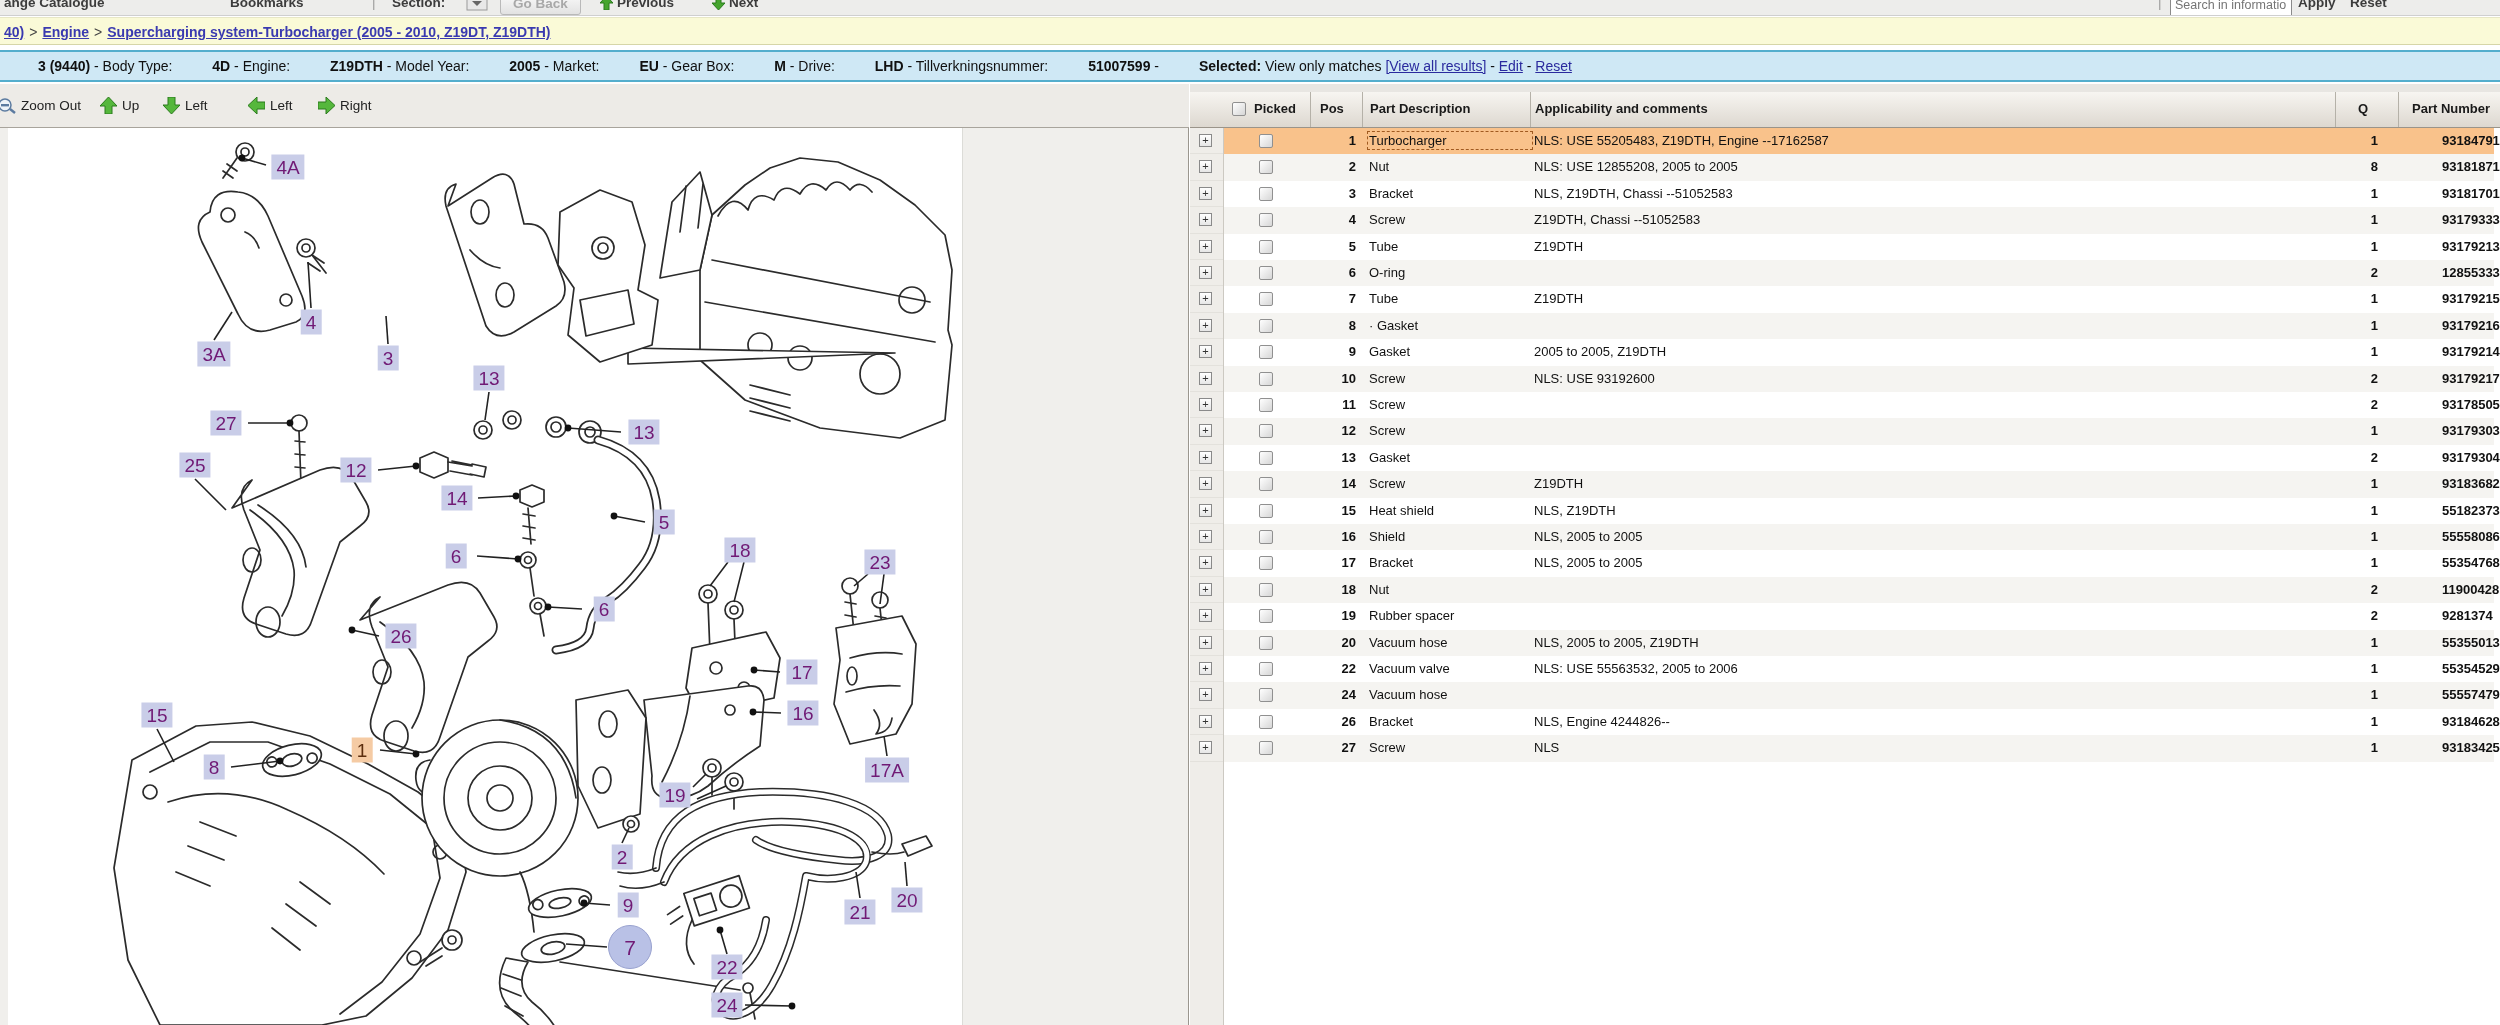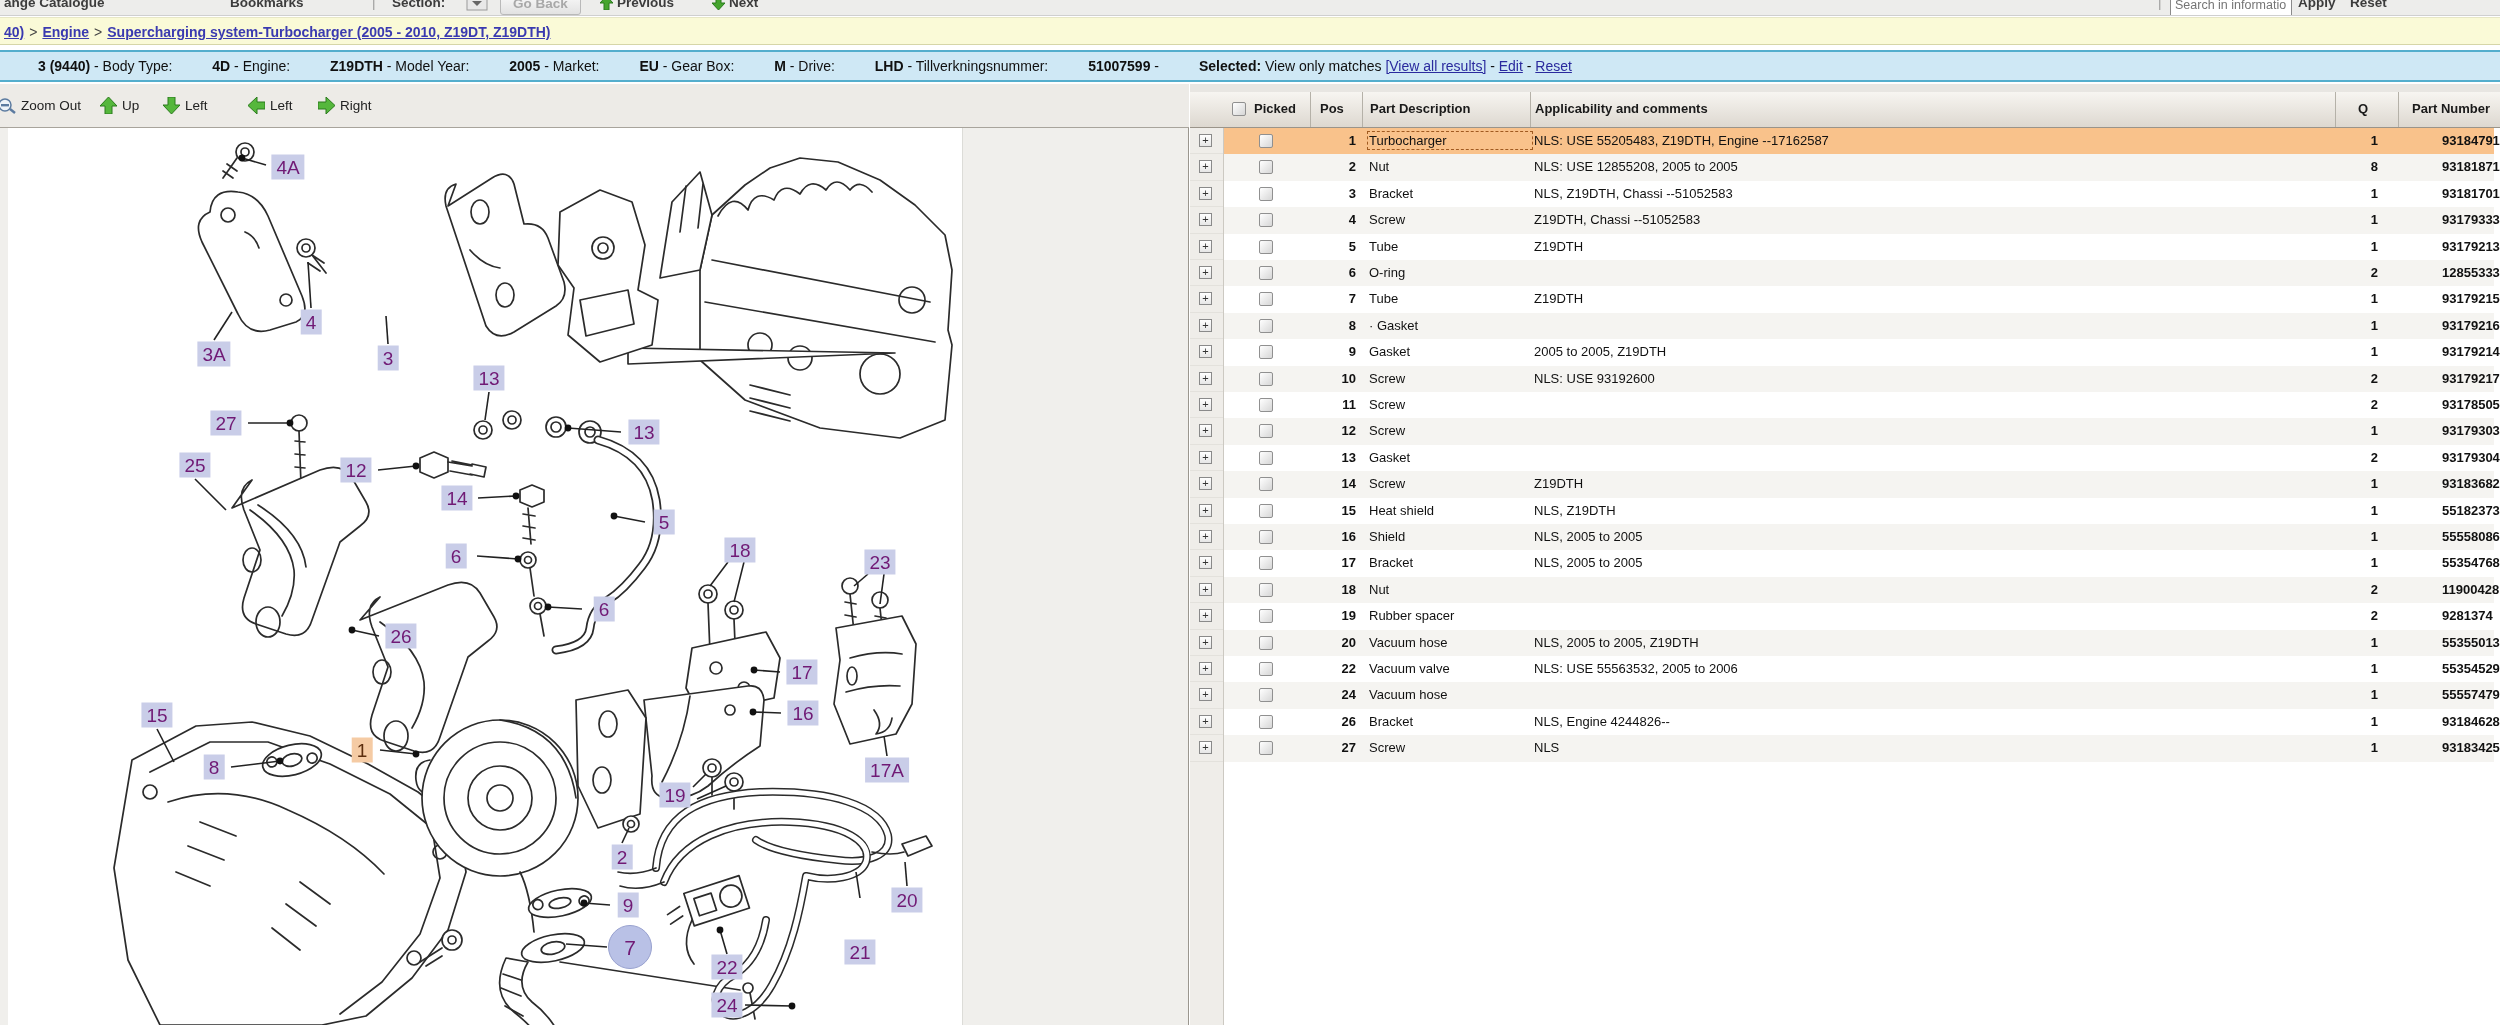--- a/index.html
+++ b/index.html
@@ -368,21 +368,21 @@
       <div class="dlabel" style="left: 802px; top: 544px;">17</div>
       <div class="dlabel" style="left: 803px; top: 585px;">16</div>
       <div class="dlabel" style="left: 157px; top: 587px;">15</div>
       <div class="dlabel" style="left: 214px; top: 639px;">8</div>
       <div class="dlabel hl" style="left: 362px; top: 622px;">1</div>
       <div class="dlabel" style="left: 675px; top: 667px;">19</div>
       <div class="dlabel" style="left: 887px; top: 642px;">17A</div>
       <div class="dlabel" style="left: 622px; top: 729px;">2</div>
       <div class="dlabel" style="left: 628px; top: 777px;">9</div>
       <div class="dlabel circ" style="left: 630px; top: 819px;">7</div>
-      <div class="dlabel" style="left: 860px; top: 824px;">21</div>
+      <div class="dlabel" style="left: 860px; top: 784px;">21</div>
       <div class="dlabel" style="left: 907px; top: 772px;">20</div>
       <div class="dlabel" style="left: 727px; top: 839px;">22</div>
       <div class="dlabel" style="left: 727px; top: 877px;">24</div>
     </div>
 </div>
 
 <div class="gap-bar"></div>
 <div class="thead">
   <span class="cb" style="position:absolute;left:42px;top:10px"></span>
   <span class="hlab" style="left:64px">Picked</span>

